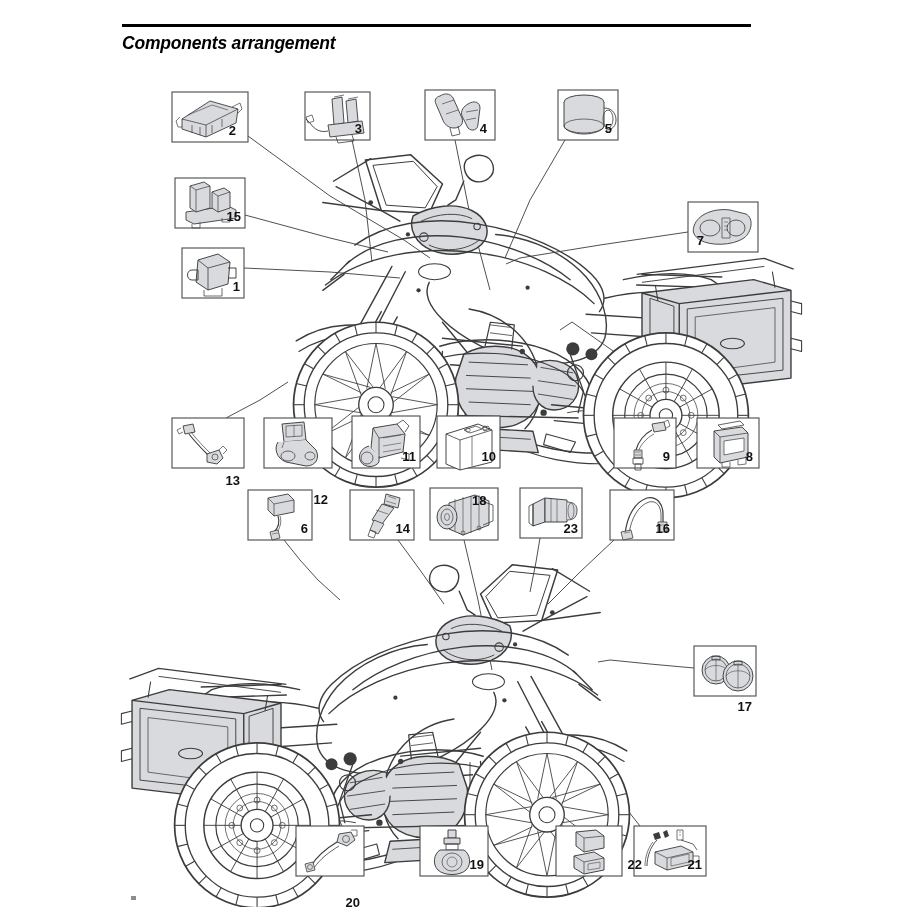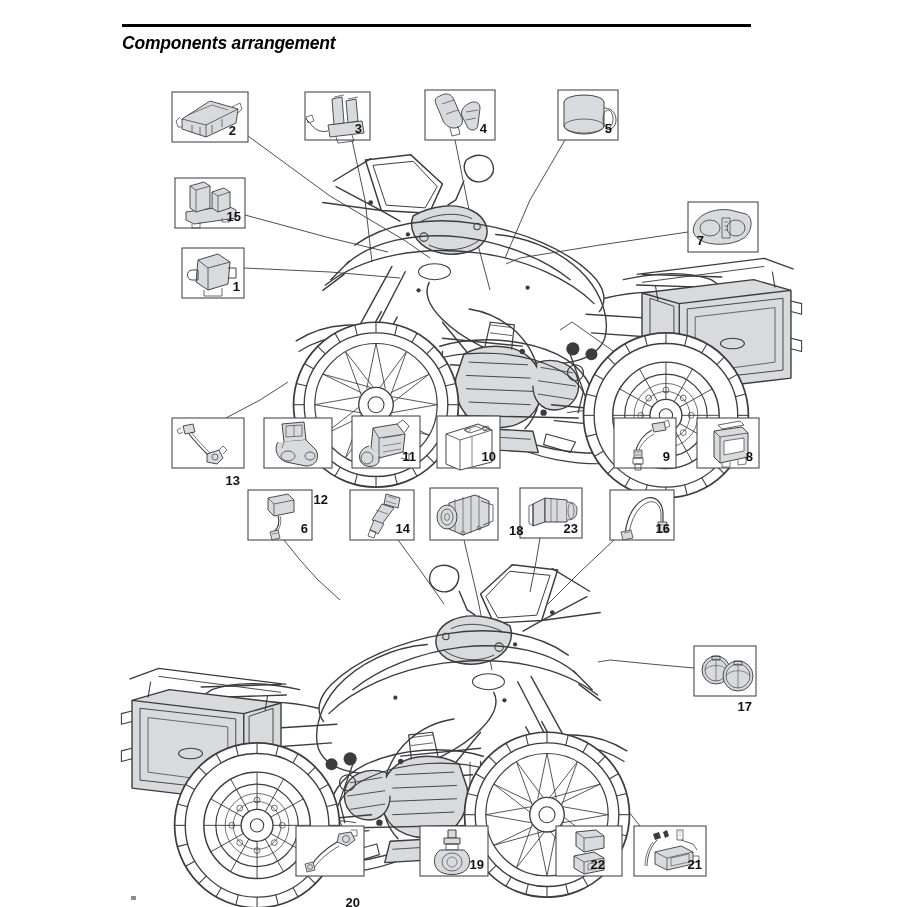--- a/index.html
+++ b/index.html
@@ -717,23 +717,23 @@
     <span class="callout-num" style="left:226px;top:280px;width:14px;">1</span>
     <span class="callout-num" style="left:690px;top:234px;width:14px;">7</span>
     <span class="callout-num" style="left:218px;top:464px;width:22px;margin-top:10px;">13</span>
     <span class="callout-num" style="left:306px;top:450px;width:22px;margin-top:43px;">12</span>
     <span class="callout-num" style="left:394px;top:450px;width:22px;">11</span>
     <span class="callout-num" style="left:474px;top:450px;width:22px;">10</span>
     <span class="callout-num" style="left:656px;top:450px;width:14px;">9</span>
     <span class="callout-num" style="left:739px;top:450px;width:14px;">8</span>
     <span class="callout-num" style="left:294px;top:522px;width:14px;">6</span>
     <span class="callout-num" style="left:388px;top:522px;width:22px;">14</span>
-    <span class="callout-num" style="left:472px;top:524px;width:14px;margin-left:37px;">18</span>
+    <span class="callout-num" style="left:472px;top:494px;width:14px;">18</span>
     <span class="callout-num" style="left:556px;top:522px;width:22px;">23</span>
     <span class="callout-num" style="left:648px;top:522px;width:22px;">16</span>
     <span class="callout-num" style="left:730px;top:678px;width:22px;margin-top:22px;">17</span>
     <span class="callout-num" style="left:338px;top:896px;width:22px;">20</span>
     <span class="callout-num" style="left:462px;top:858px;width:22px;">19</span>
-    <span class="callout-num" style="left:583px;top:858px;width:22px;">22</span>
+    <span class="callout-num" style="left:620px;top:858px;width:22px;">22</span>
     <span class="callout-num" style="left:680px;top:858px;width:22px;">21</span>
   </div>
 
 </div>
 
 </body></html>

